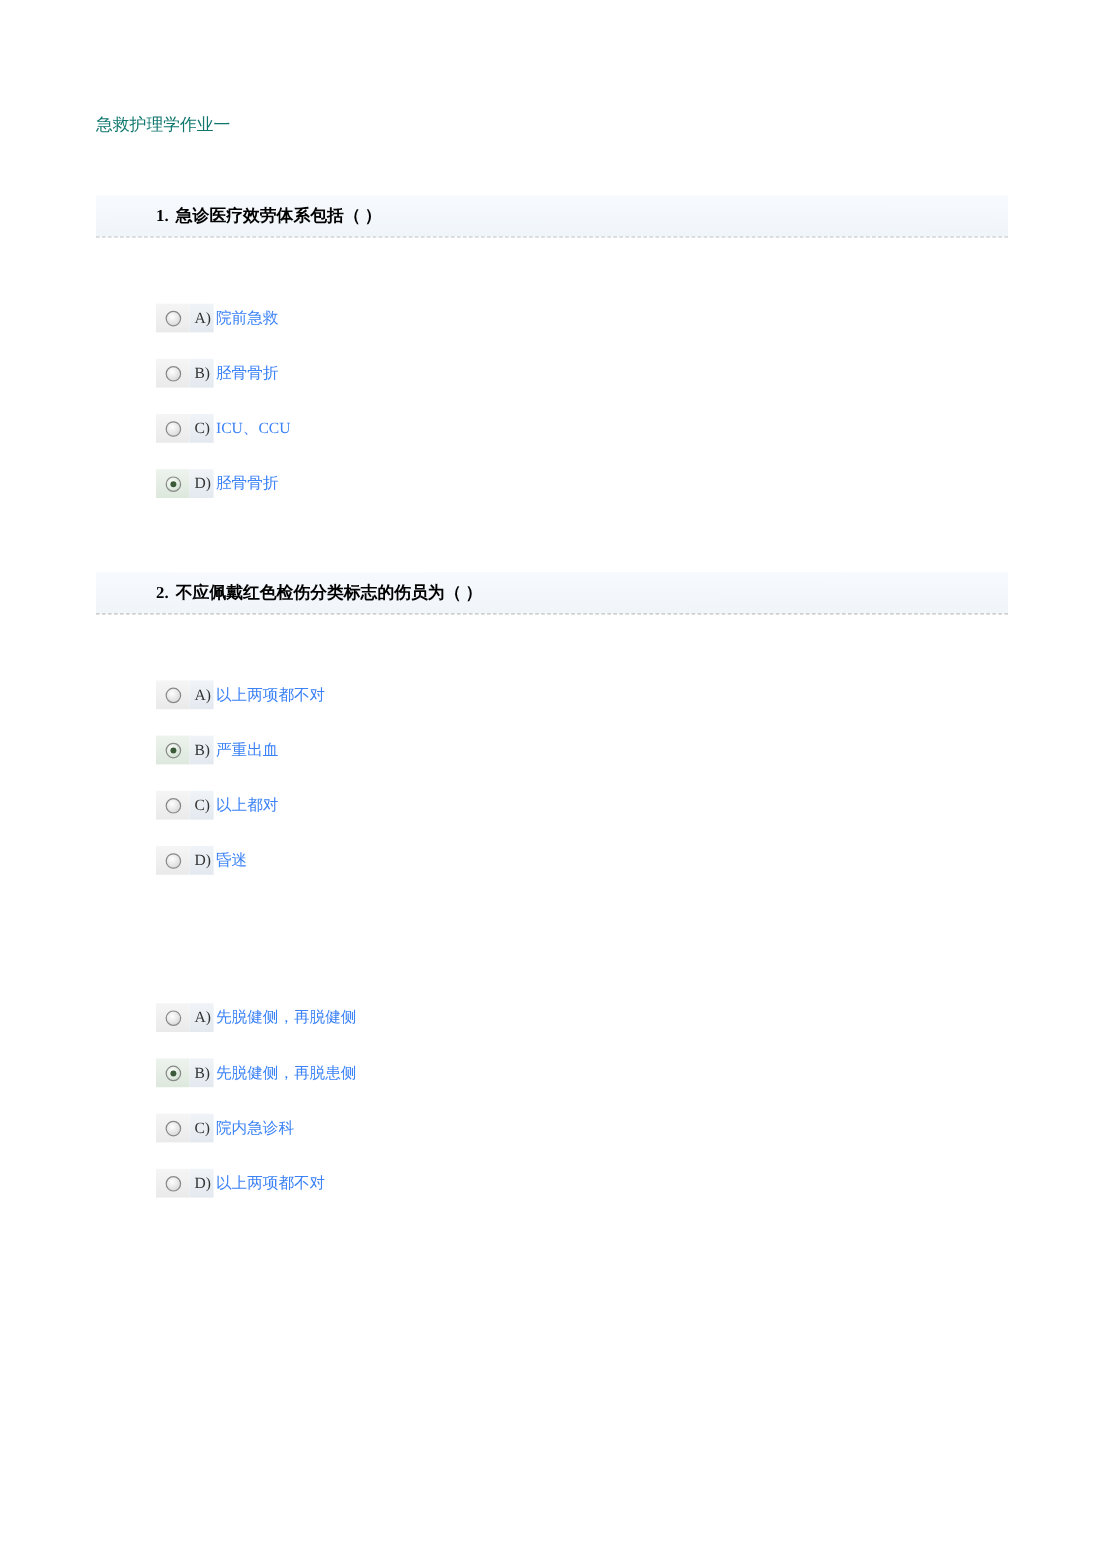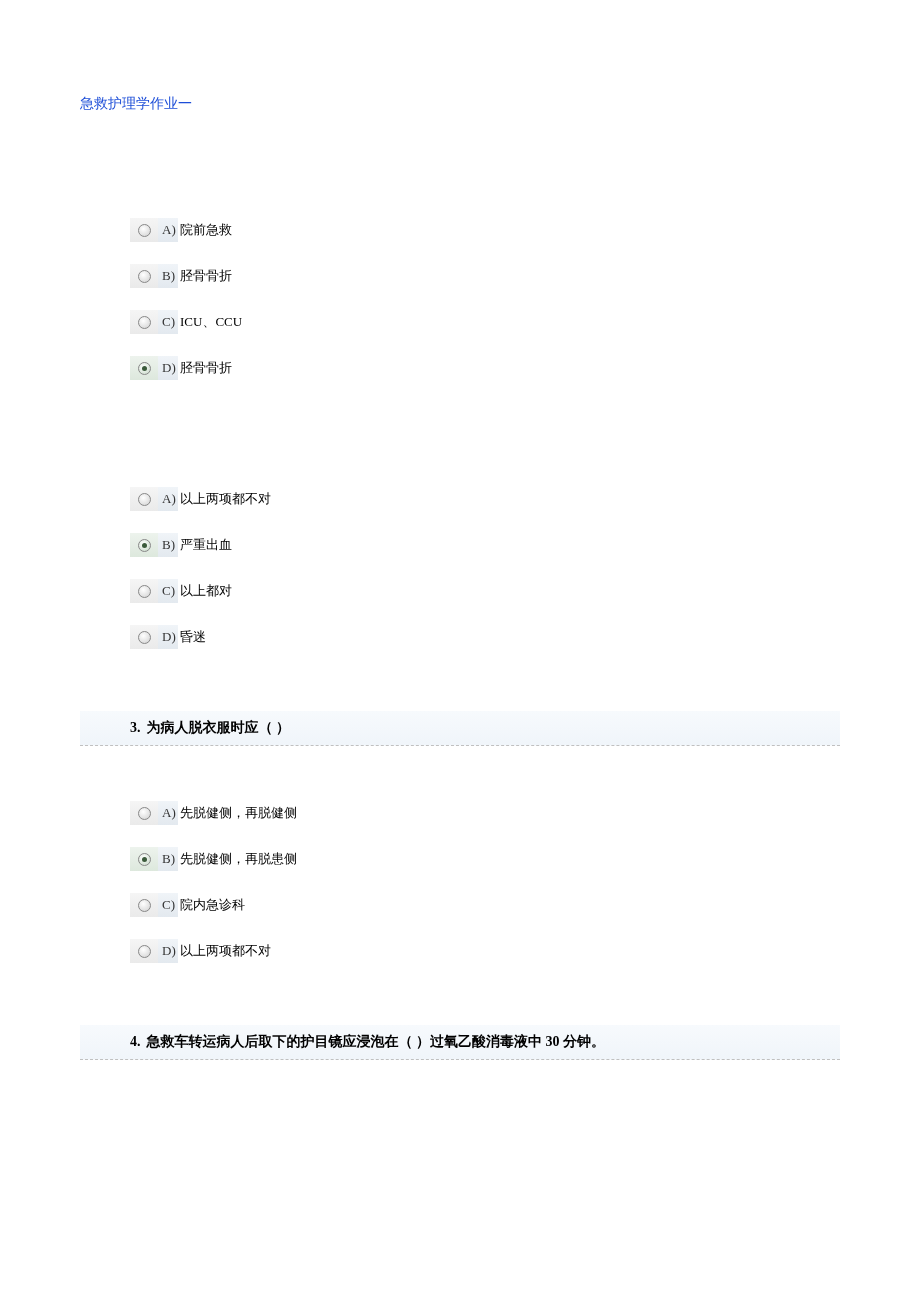--- a/index.html
+++ b/index.html
@@ -10,21 +10,21 @@
     body {
       width: 920px;
       background: #ffffff;
       font-family: "SimSun", "宋体", serif;
       font-size: 14px;
       color: #000;
       padding: 95px 80px 60px 80px;
     }
     .doc-title {
       font-size: 14px;
-      color: #1d4ed8;
+      color: #0f766e;
       margin-bottom: 50px;
       padding-left: 0;
     }
     .question-block {
       margin-bottom: 0;
     }
     .question-header {
       padding-left: 50px;
       padding-bottom: 8px;
       padding-top: 8px;
@@ -85,34 +85,35 @@
       height: 24px;
       min-width: 20px;
       display: flex;
       align-items: center;
       background: linear-gradient(#f0f4f8, #e3e9ef);
       font-size: 13px;
       color: #333;
     }
     .option-text {
       font-size: 13px;
-      color: #000000;
+      color: #3b82f6;
       padding-left: 2px;
     }
     .question-header.with-top-space {
       margin-top: 10px;
     }
   </style>
 </head>
 <body>
 
 <div class="doc-title">急救护理学作业一</div>
 
 <div id="questions-container">
     <div class="question-block">
+      <div class="question-header"><span class="q-num">1.</span><span>急诊医疗效劳体系包括（ ）</span></div>
       <div class="options-area">
         <div class="option-row">
           <div class="radio-cell">
             <div class="radio-circle"></div>
           </div>
           <div class="letter-cell">A)</div>
           <div class="option-text">院前急救</div>
         </div>
         <div class="option-row">
           <div class="radio-cell">
@@ -133,20 +134,21 @@
             <div class="radio-circle">
               <div class="radio-dot"></div>
             </div>
           </div>
           <div class="letter-cell">D)</div>
           <div class="option-text">胫骨骨折</div>
         </div>
       </div>
     </div>
     <div class="question-block">
+      <div class="question-header with-top-space"><span class="q-num">2.</span><span>不应佩戴红色检伤分类标志的伤员为（ ）</span></div>
       <div class="options-area">
         <div class="option-row">
           <div class="radio-cell">
             <div class="radio-circle"></div>
           </div>
           <div class="letter-cell">A)</div>
           <div class="option-text">以上两项都不对</div>
         </div>
         <div class="option-row">
           <div class="radio-cell selected">
@@ -167,21 +169,20 @@
         <div class="option-row">
           <div class="radio-cell">
             <div class="radio-circle"></div>
           </div>
           <div class="letter-cell">D)</div>
           <div class="option-text">昏迷</div>
         </div>
       </div>
     </div>
     <div class="question-block">
-      <div class="question-header with-top-space"><span class="q-num">3.</span><span>为病人脱衣服时应（ ）</span></div>
       <div class="options-area">
         <div class="option-row">
           <div class="radio-cell">
             <div class="radio-circle"></div>
           </div>
           <div class="letter-cell">A)</div>
           <div class="option-text">先脱健侧，再脱健侧</div>
         </div>
         <div class="option-row">
           <div class="radio-cell selected">
@@ -201,16 +202,13 @@
         </div>
         <div class="option-row">
           <div class="radio-cell">
             <div class="radio-circle"></div>
           </div>
           <div class="letter-cell">D)</div>
           <div class="option-text">以上两项都不对</div>
         </div>
       </div>
     </div>
-    <div class="question-block">
-      <div class="question-header with-top-space"><span class="q-num">4.</span><span>急救车转运病人后取下的护目镜应浸泡在（ ）过氧乙酸消毒液中 30 分钟。</span></div>
-    </div>
   </div>
 
 </body></html>

